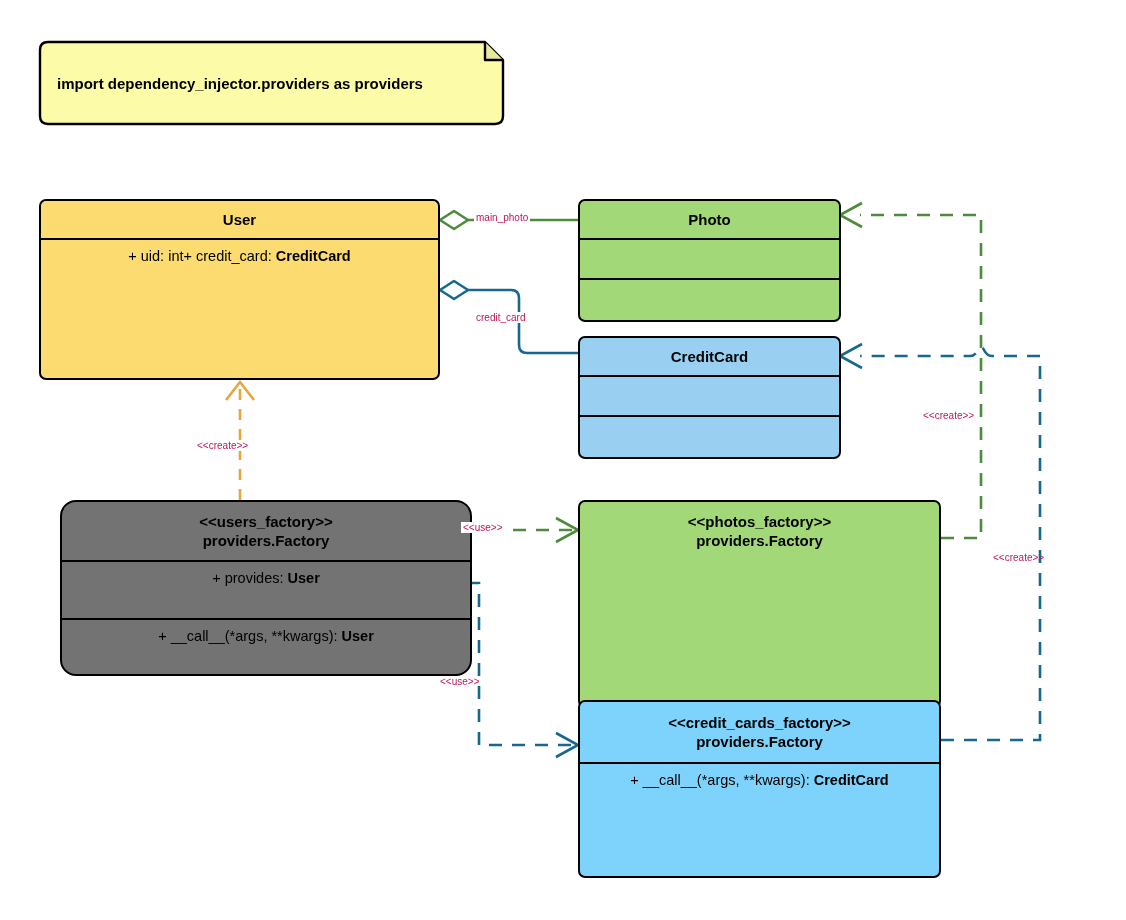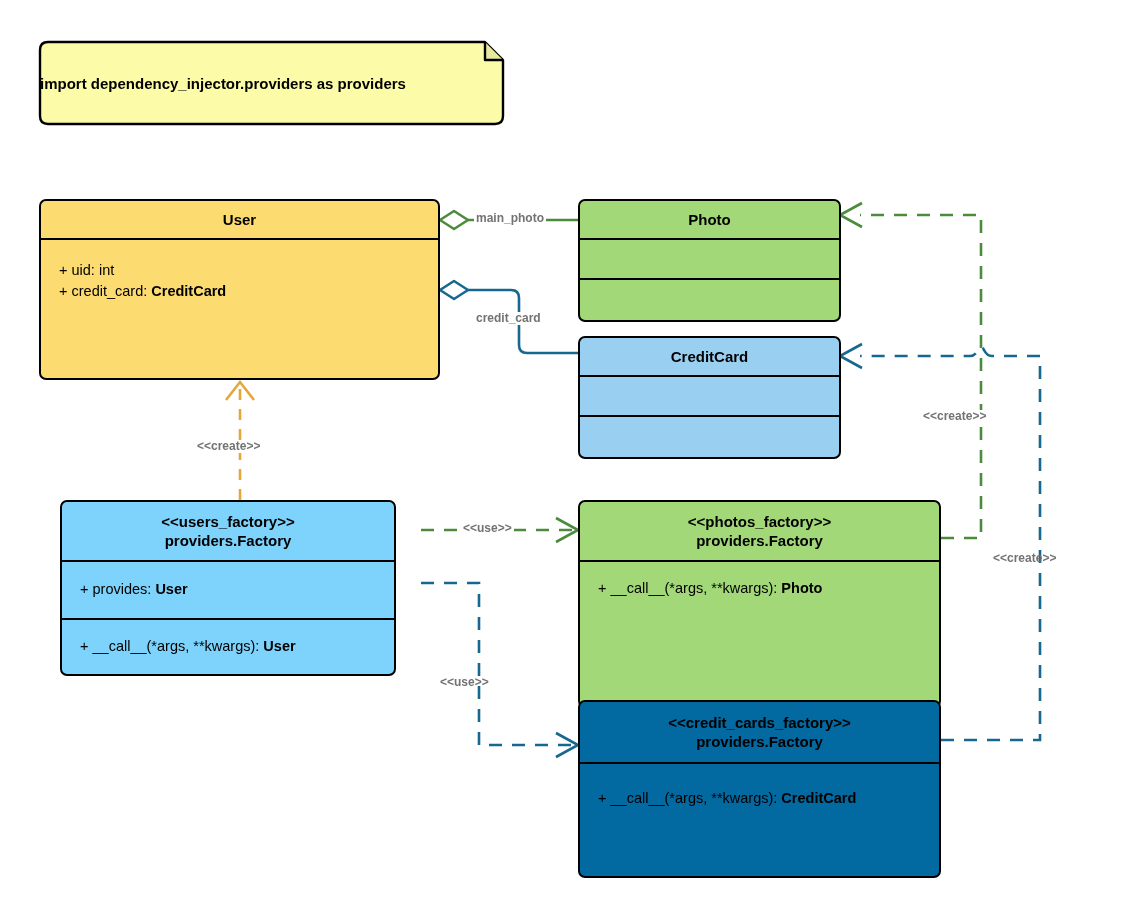--- a/index.html
+++ b/index.html
@@ -7,30 +7,30 @@
        font-family:"Liberation Sans","DejaVu Sans",sans-serif;
        -webkit-font-smoothing:antialiased;}
   #canvas{position:absolute;inset:0;width:1126px;height:920px;}
   svg.layer{position:absolute;left:0;top:0;width:1126px;height:920px;overflow:visible;}
   svg.layer.edges{z-index:1;}
   .box{position:absolute;box-sizing:border-box;border:2px solid #000;border-radius:7px;
        z-index:3;overflow:hidden;}
   .cls-title{display:flex;align-items:center;justify-content:center;
        font-weight:bold;font-size:15px;color:#000;text-align:center;line-height:1.28;
        padding:4px 6px;box-sizing:border-box;}
-  .cls-sec{box-sizing:border-box;display:flex;flex-direction:column;justify-content:center;
-       padding:6px 18px;font-size:14.5px;color:#000;line-height:1.45;}
+  .cls-sec{box-sizing:border-box;display:flex;flex-direction:row;justify-content:center;
+       padding:6px 24px;font-size:14.5px;color:#000;line-height:1.45;}
   .cls-sec .row{white-space:nowrap;}
   .cls-sec .row b{font-weight:bold;}
   .divider{border-top:2px solid #000;}
   .note{position:absolute;z-index:3;box-sizing:border-box;
         display:flex;align-items:center;justify-content:flex-start;
-        padding-left:0;font-weight:bold;font-size:15px;color:#000;}
-  .edge-label{position:absolute;z-index:4;font-size:12px;color:#737373;
-        white-space:nowrap;background:#ffffff;padding:0 2px;line-height:1.1;font-weight:bold;}
+        padding-left:17px;font-weight:bold;font-size:15px;color:#000;}
+  .edge-label{position:absolute;z-index:4;font-size:10px;color:#be185d;
+        white-space:nowrap;background:#ffffff;padding:0 2px;line-height:1.1;}
   .edge-label.nobg{background:transparent;}
 </style>
 </head>
 <body>
 
 <div id="canvas">
 
   <svg class="layer edges" viewBox="0 0 1126 920">
 
     <g>
@@ -93,44 +93,41 @@
     <div class="cls-sec divider" style="height:40px;"></div>
     <div class="cls-sec divider" style="height:42px;"></div>
   </div>
 
   <div class="box" style="left:578px;top:336px;width:263px;height:123px;background:#99D0F2;">
     <div class="cls-title" style="height:37px;">CreditCard</div>
     <div class="cls-sec divider" style="height:40px;"></div>
     <div class="cls-sec divider" style="height:42px;"></div>
   </div>
 
-  <div class="box" style="left:60px;top:500px;width:336px;height:176px;background:#7dd3fc;">
+  <div class="box" style="left:60px;top:500px;width:412px;height:176px;background:#737373;border-radius:16px;">
     <div class="cls-title" style="height:58px;flex-direction:column;">
       <div>&lt;&lt;users_factory&gt;&gt;</div>
       <div>providers.Factory</div>
     </div>
     <div class="cls-sec divider" style="height:58px;">
       <div class="row"><span>+ </span><span>provides: </span><b>User</b></div>
     </div>
     <div class="cls-sec divider" style="height:56px;">
       <div class="row"><span>+ </span><span>__call__(*args, **kwargs): </span><b>User</b></div>
     </div>
   </div>
 
   <div class="box" style="left:578px;top:500px;width:363px;height:208px;background:#A2D878;">
     <div class="cls-title" style="height:58px;flex-direction:column;">
       <div>&lt;&lt;photos_factory&gt;&gt;</div>
       <div>providers.Factory</div>
     </div>
-    <div class="cls-sec divider" style="height:56px;">
-      <div class="row"><span>+ </span><span>__call__(*args, **kwargs): </span><b>Photo</b></div>
-    </div>
   </div>
 
-  <div class="box" style="left:578px;top:700px;width:363px;height:178px;background:#0369a1;">
+  <div class="box" style="left:578px;top:700px;width:363px;height:178px;background:#7dd3fc;">
     <div class="cls-title" style="height:60px;flex-direction:column;">
       <div>&lt;&lt;credit_cards_factory&gt;&gt;</div>
       <div>providers.Factory</div>
     </div>
     <div class="cls-sec divider" style="height:72px;">
       <div class="row"><span>+ </span><span>__call__(*args, **kwargs): </span><b>CreditCard</b></div>
     </div>
   </div>
 
   <div class="edge-label" style="left:474px;top:212px;">main_photo</div>

